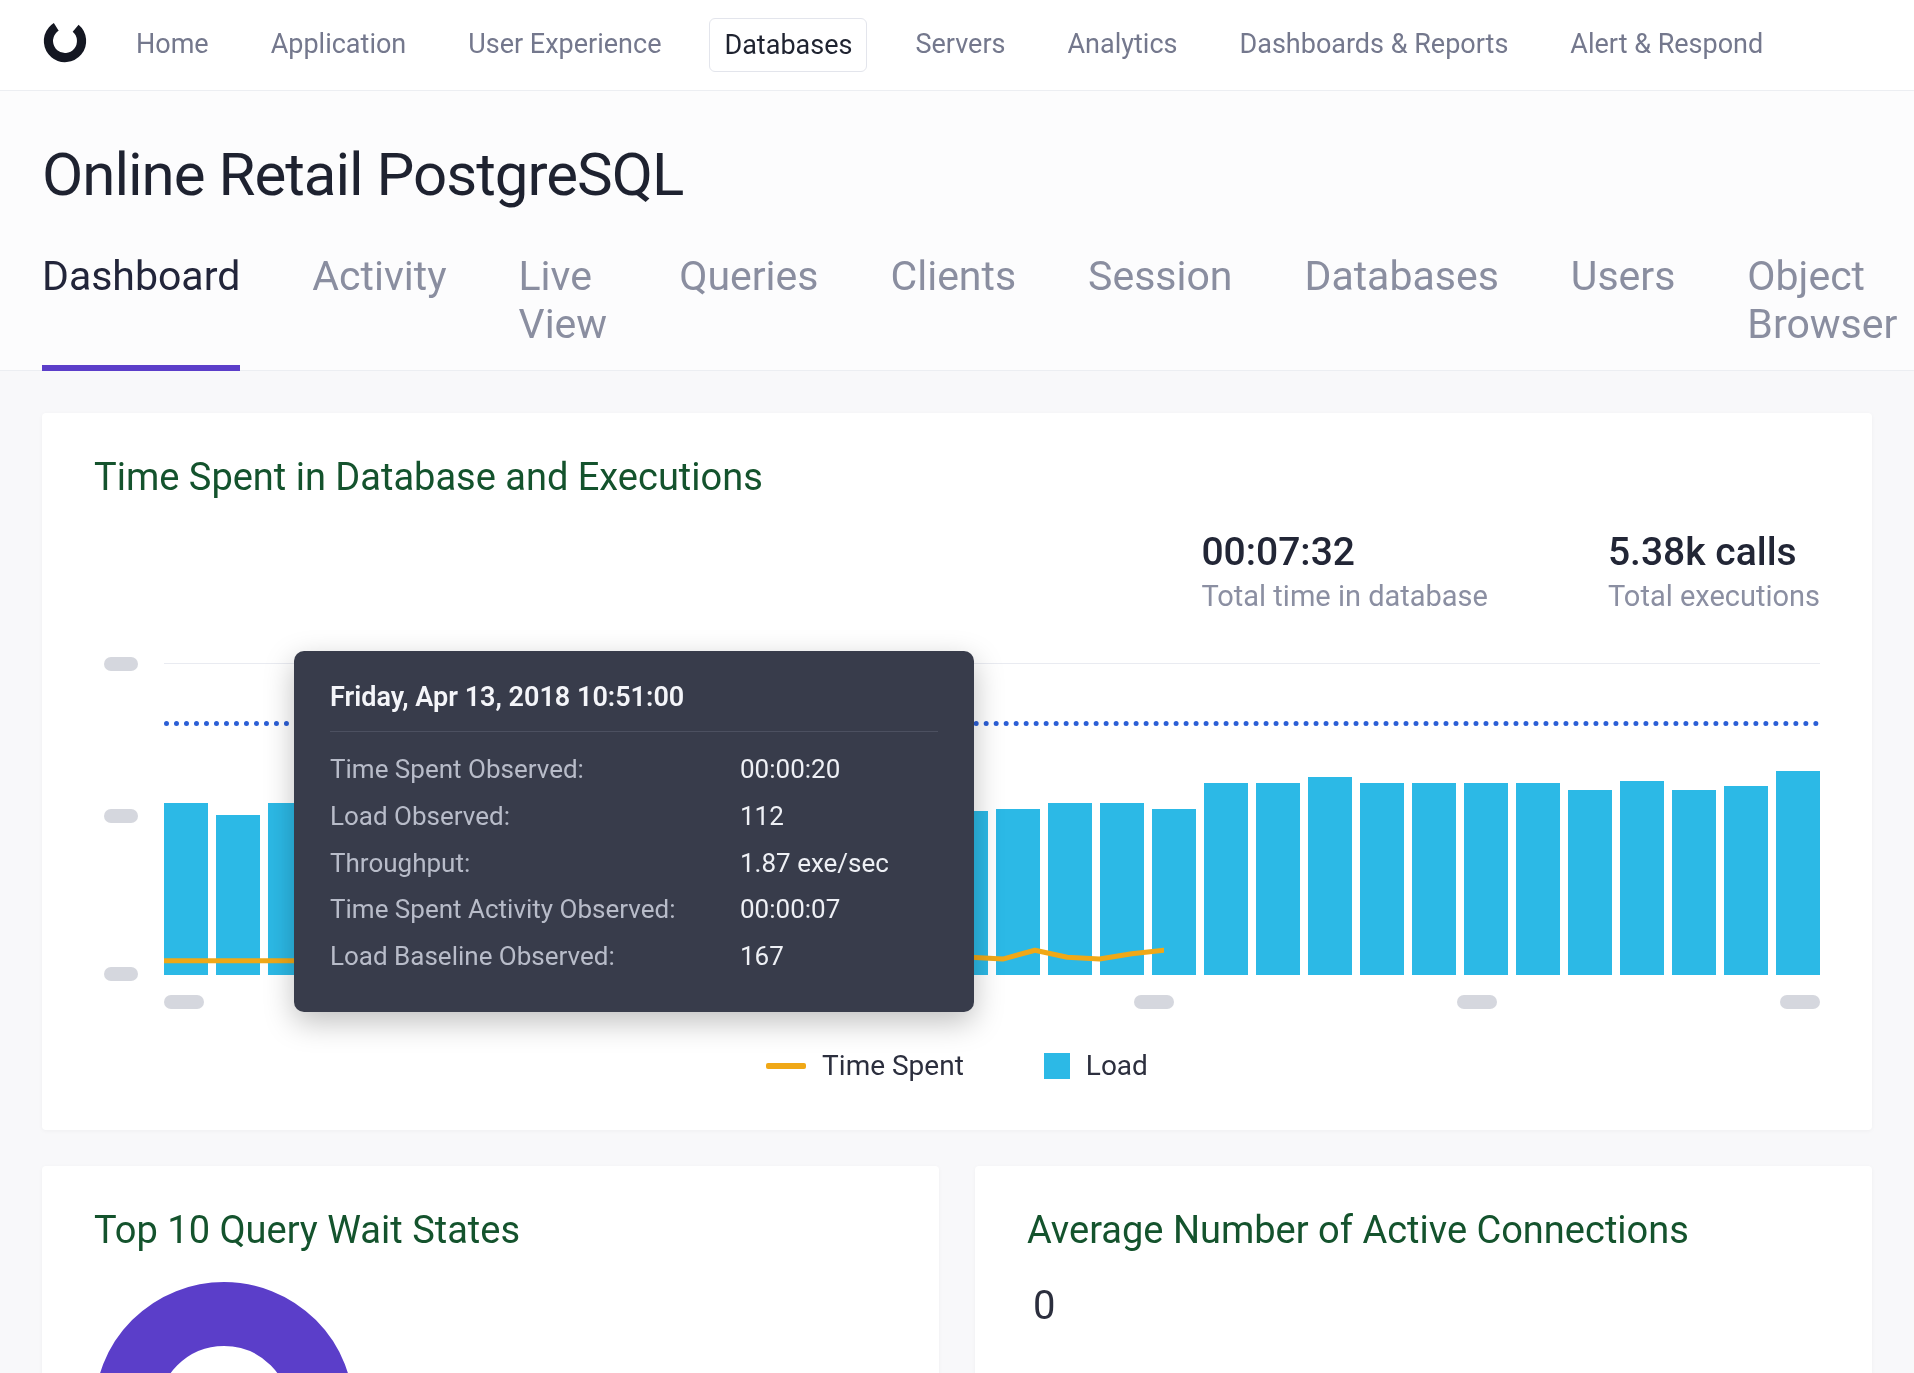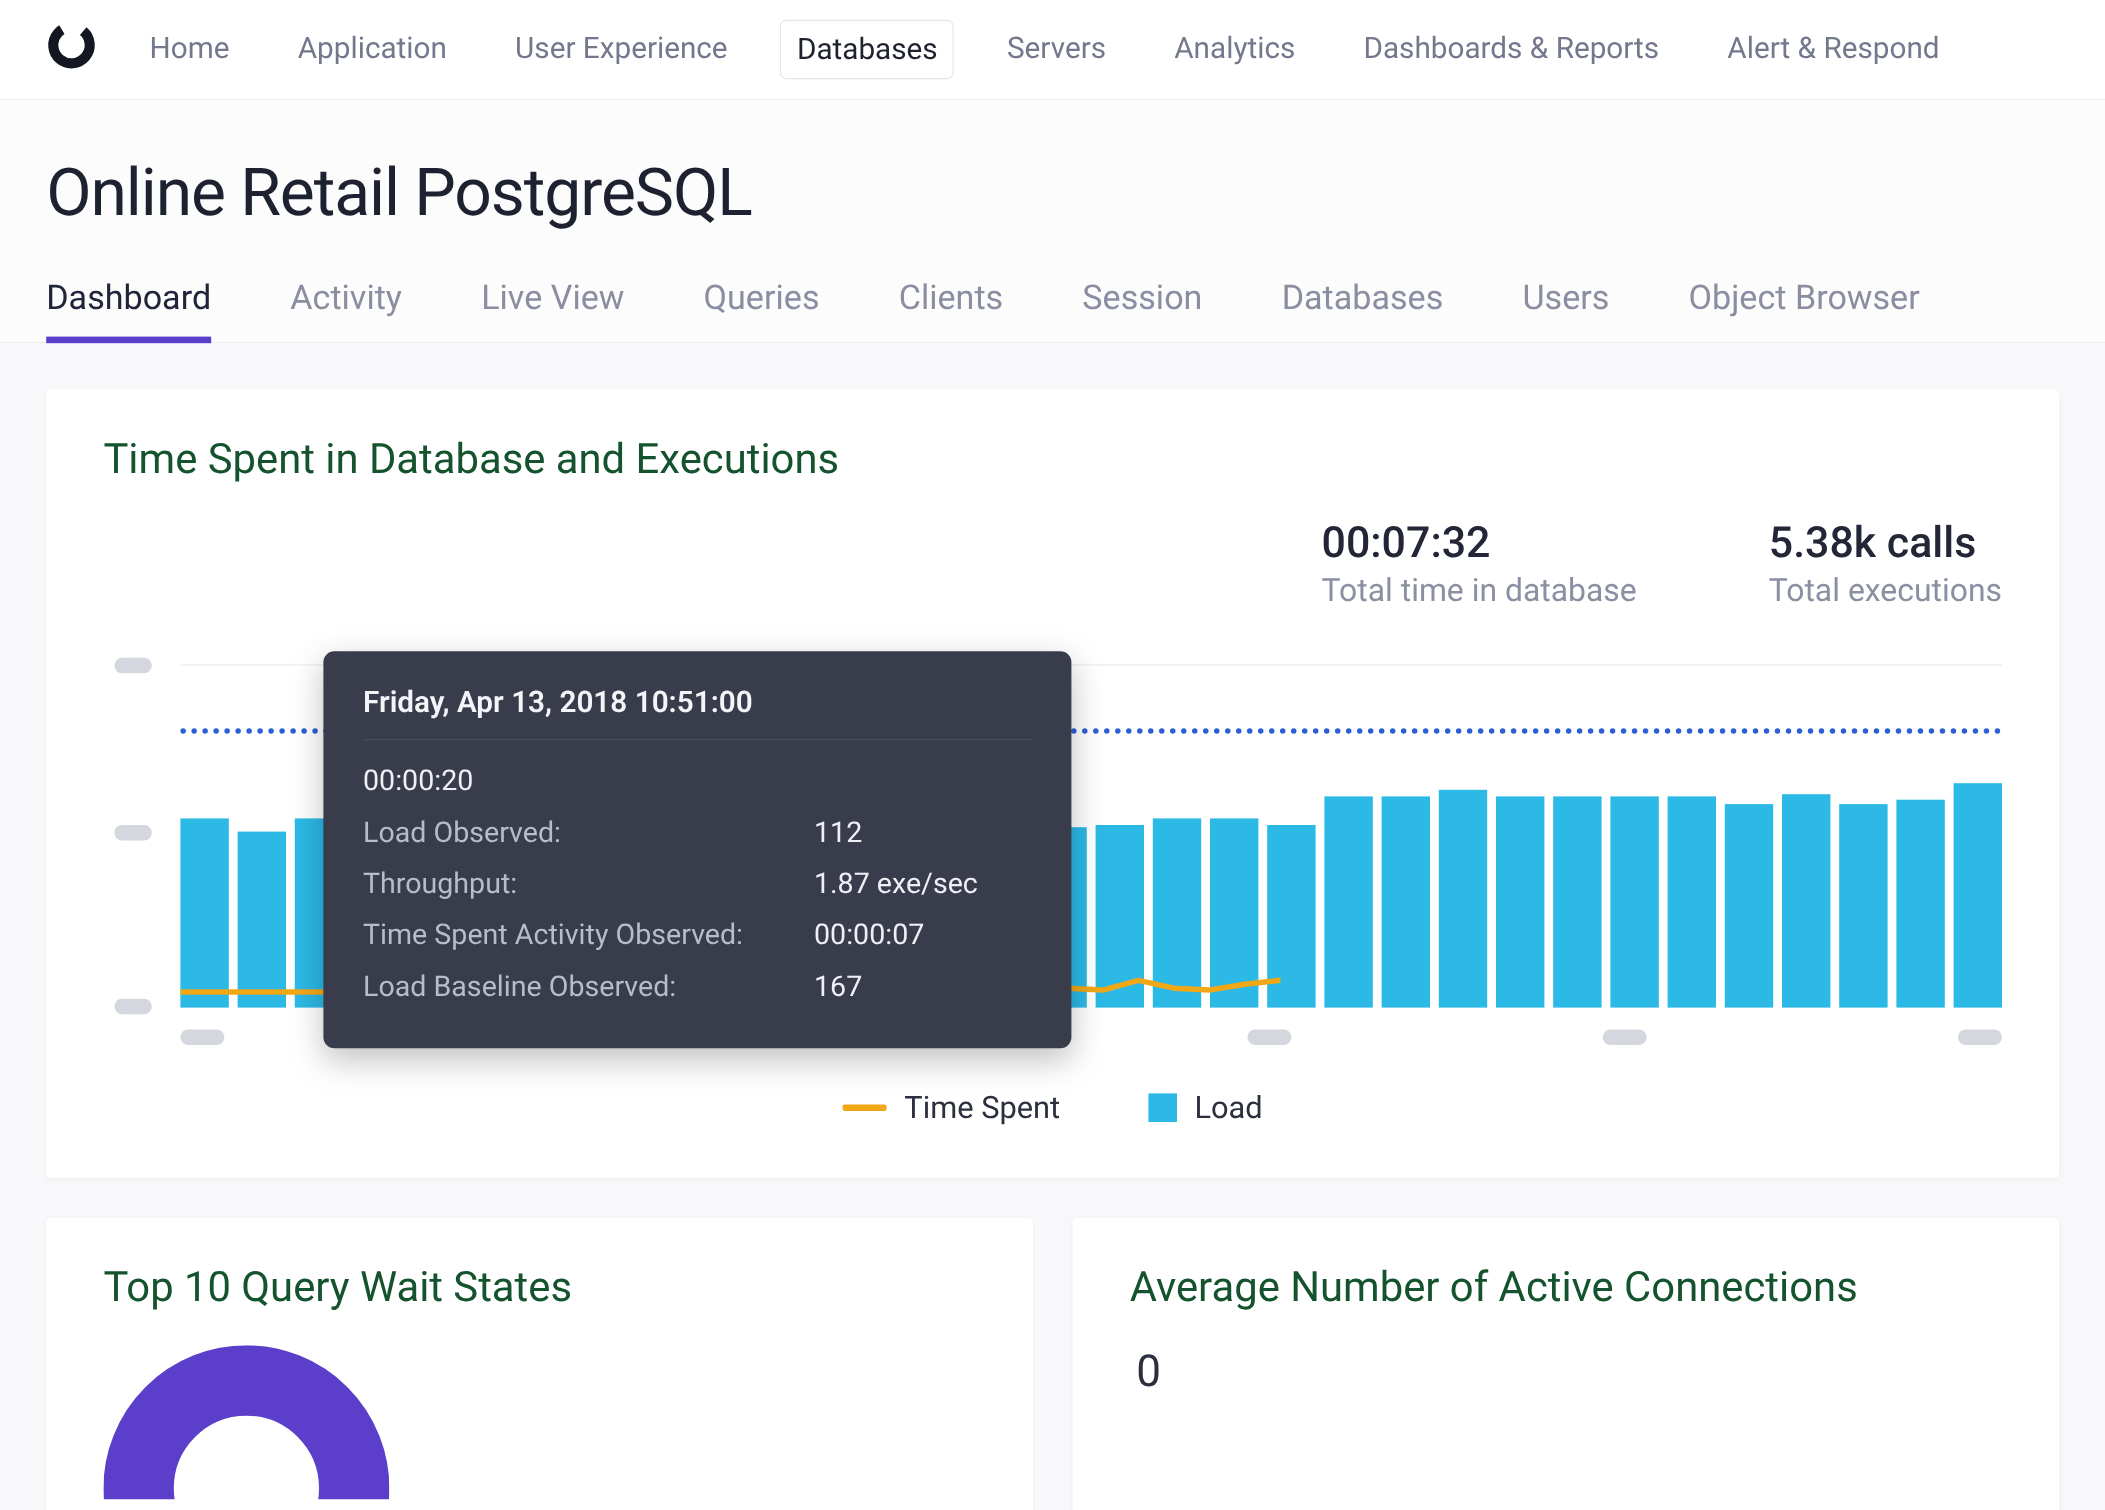--- a/index.html
+++ b/index.html
@@ -42,21 +42,21 @@
     letter-spacing: -1px;
   }
   
   .subtabs {
     display: flex;
     gap: 72px;
     padding: 0 42px;
     border-bottom: 1px solid #eceef2;
   }
   .subtab {
-    font-size: 31px;
+    font-size: 41px;
     color: #8a8ea0;
     padding: 14px 0 22px 0;
     cursor: pointer;
     position: relative;
   }
   .subtab.active {
     color: #22253a;
   }
   .subtab.active::after {
     content: "";
@@ -318,20 +318,21 @@
         <div class="xtick"></div>
         <div class="xtick"></div>
         <div class="xtick"></div>
         <div class="xtick"></div>
         <div class="xtick"></div>
       </div>
 
       <div class="tooltip">
         <div class="tooltip-title">Friday, Apr 13, 2018 10:51:00</div>
         <div class="tooltip-row">
+          <div class="k">Time Spent Observed:</div>
           <div class="v">00:00:20</div>
         </div>
         <div class="tooltip-row">
           <div class="k">Load Observed:</div>
           <div class="v">112</div>
         </div>
         <div class="tooltip-row">
           <div class="k">Throughput:</div>
           <div class="v">1.87 exe/sec</div>
         </div>

